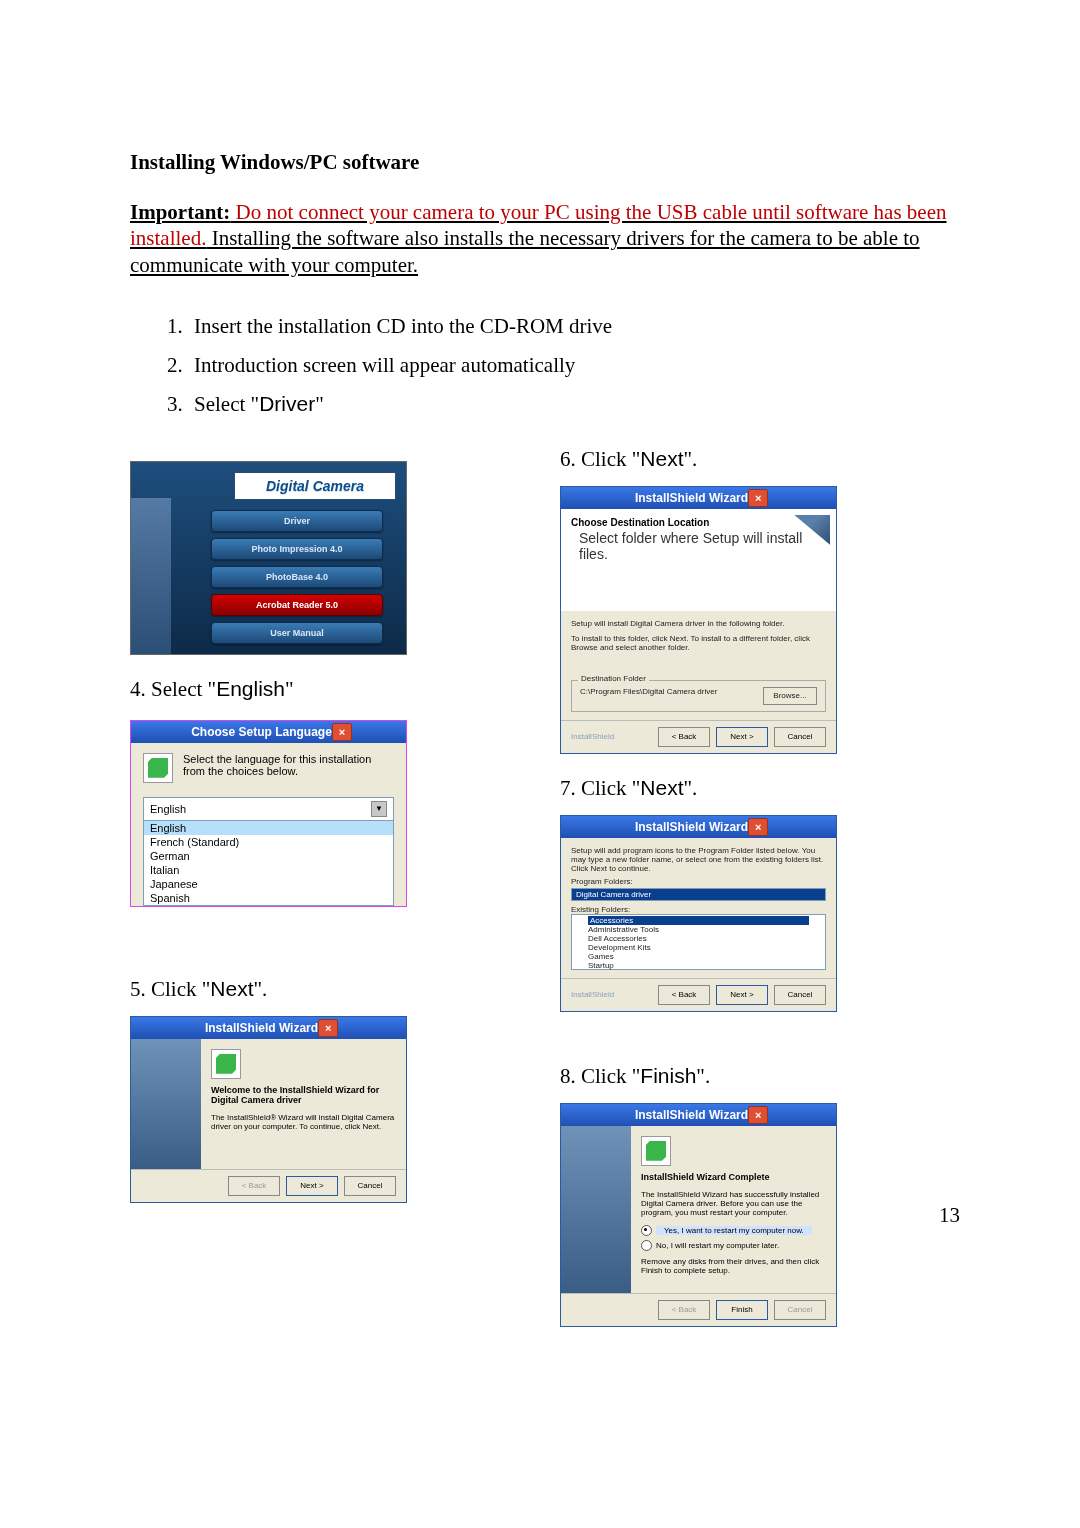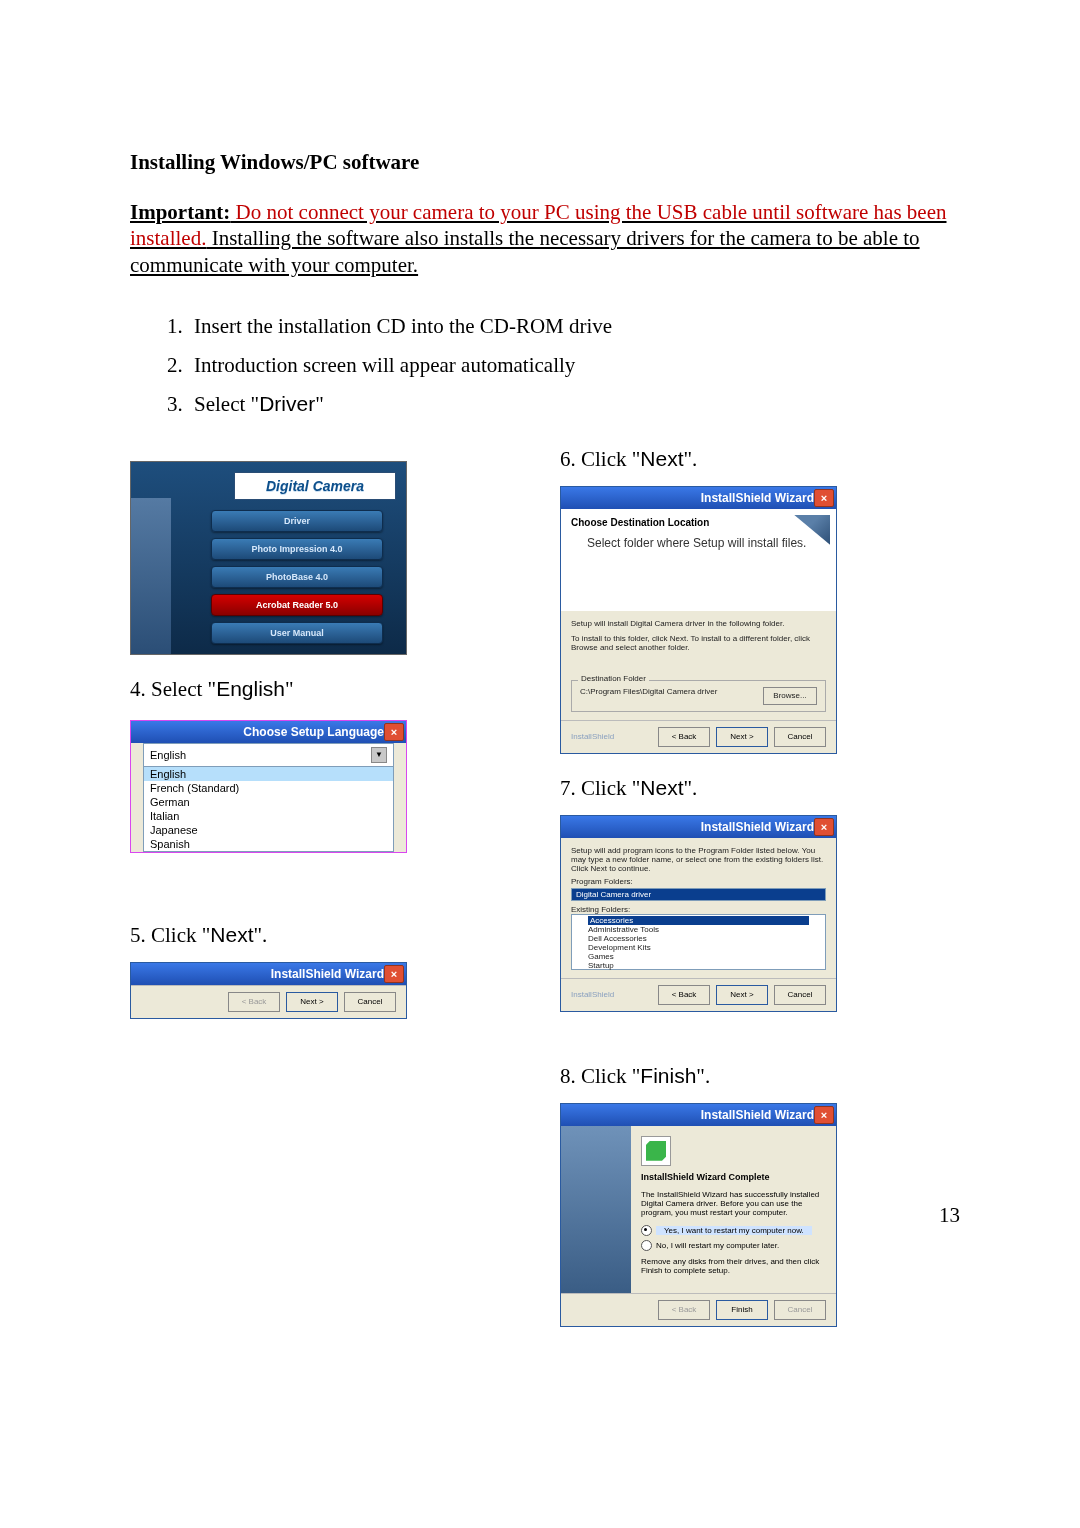--- a/index.html
+++ b/index.html
@@ -95,21 +95,21 @@
     font-family: Tahoma, Arial, sans-serif;
     font-size: 11px;
     background: #ece9d8;
   }
   .titlebar {
     height: 22px;
     background: linear-gradient(180deg,#3a78e7,#1f4fb3);
     color: #fff;
     font-weight: bold;
     font-size: 12px;
-    display: flex; align-items: center; justify-content: flex-end;
+    display: flex; align-items: center; justify-content: center;
     padding: 0 2px 0 8px;
   }
   .closebtn {
     width: 18px; height: 16px; background:#e04f33; color:#fff;
     border:1px solid #913320; display:flex;align-items:center;justify-content:center;
     font-weight:bold; font-size:11px; border-radius:2px;
   }
   .lang-body { padding: 10px 12px 14px 12px; display:flex; gap:10px; }
   .lang-body .ico {
     width:28px;height:28px;background:#fff;border:1px solid #999;
@@ -138,21 +138,21 @@
   .is-shot {
     width: 275px;
     border:1px solid #2a5aa0;
     font-family: Tahoma, Arial, sans-serif;
     font-size: 9px;
     background:#ece9d8;
     margin: 14px 0 22px 0;
   }
   .is-white { background:#fff; padding:8px 10px 24px 10px; position:relative; min-height:70px;}
   .is-white h4{ font-size:10px; font-weight:bold; margin:0 0 2px 0;}
-  .is-white p{ margin:8px; font-size:12px; color:#333;padding-left:8px;}
+  .is-white p{ margin:0; font-size:14px; color:#333;padding-left:8px;}
   .is-white .corner {
     position:absolute; right:6px; top:6px; width:36px; height:30px;
     background:linear-gradient(135deg,#5a7fa8 40%,#2d4f76);
     clip-path: polygon(0 0,100% 0,100% 100%);
   }
   .is-body{ padding:8px 10px; font-size:8px; color:#222; }
   .is-dest { border:1px solid #aaa; padding:6px 8px; margin-top:28px; position:relative;}
   .is-dest .leg { position:absolute; top:-7px; left:6px; background:#ece9d8; padding:0 3px; font-size:8px;}
   .is-dest .br-btn {
     float:right; width:52px; height:16px; border:1px solid #888; background:#ece9d8;
@@ -237,20 +237,24 @@
 
       <p class="step-line">
         <span>4.   Select "</span><span class="quoted">English</span><span>"</span>
       </p>
 
       <div class="lang-shot step-block">
         <div class="titlebar">
           <span>Choose Setup Language</span>
           <span class="closebtn">×</span>
         </div>
+        <div class="lang-body">
+          <div class="ico"></div>
+          <div>Select the language for this installation from the choices below.</div>
+        </div>
         <div class="lang-combo">
           <div class="sel">
             <span>English</span>
             <span class="arrow">▼</span>
           </div>
           <div class="lang-list">
             <div class="hi">English</div>
             <div>French (Standard)</div>
             <div>German</div>
             <div>Italian</div>
@@ -263,20 +267,28 @@
       <div style="height:40px"></div>
 
       <p class="step-line">
         <span>5.   Click "</span><span class="quoted">Next</span><span>".</span>
       </p>
 
       <div class="is-shot">
         <div class="titlebar">
           <span>InstallShield Wizard</span>
           <span class="closebtn">×</span>
+        </div>
+        <div class="is-flex" style="min-height:130px;">
+          <div class="sidepanel"></div>
+          <div class="is-main">
+            <div class="ins-icon"></div>
+            <h4>Welcome to the InstallShield Wizard for Digital Camera driver</h4>
+            <p>The InstallShield® Wizard will install Digital Camera driver on your computer. To continue, click Next.</p>
+          </div>
         </div>
         <div class="is-footer">
           <div class="is-btn disabled">&lt; Back</div>
           <div class="is-btn primary">Next &gt;</div>
           <div class="is-btn">Cancel</div>
         </div>
       </div>
     </div>
 
     <div class="col-right">

